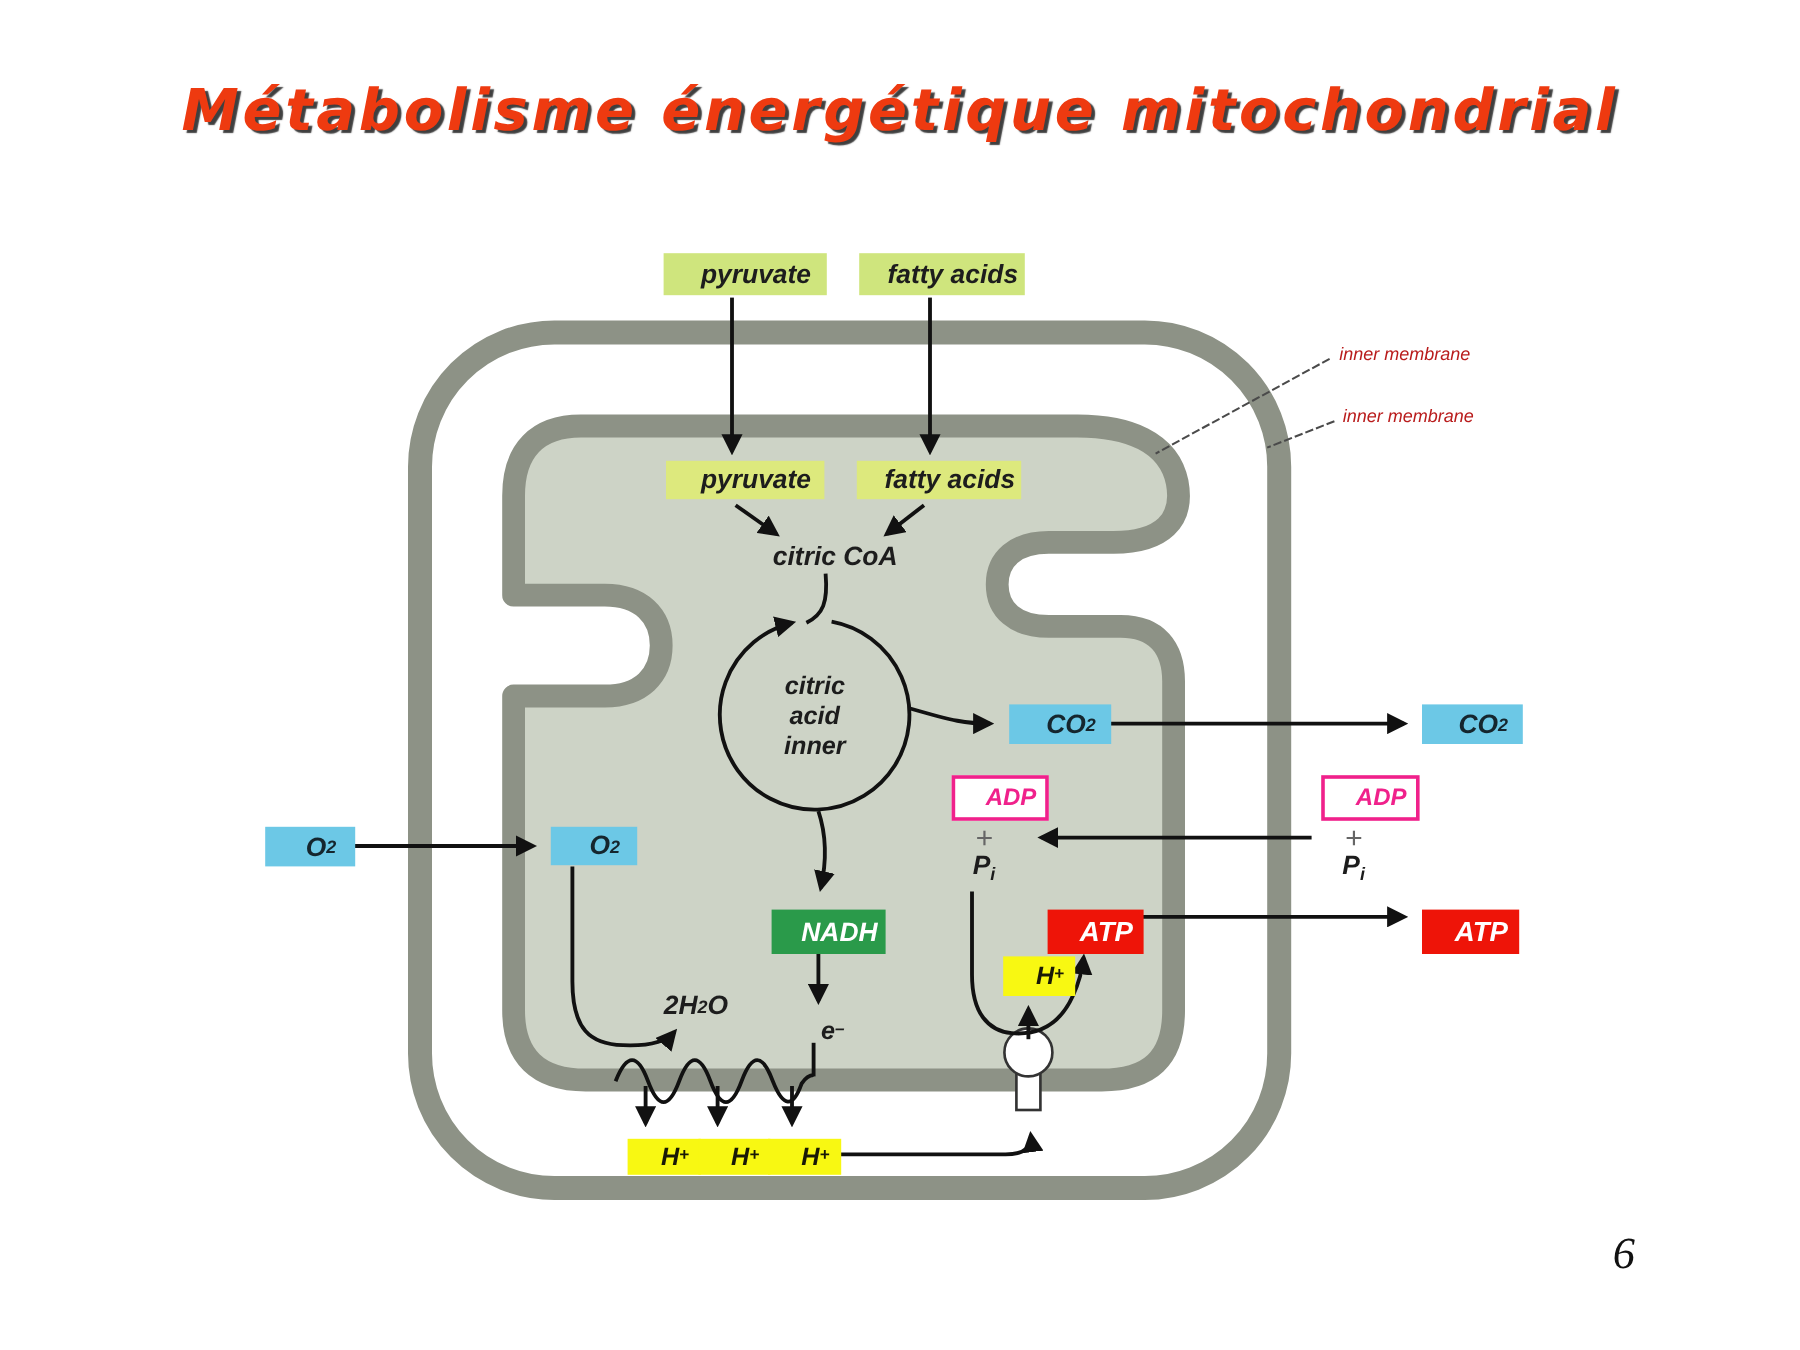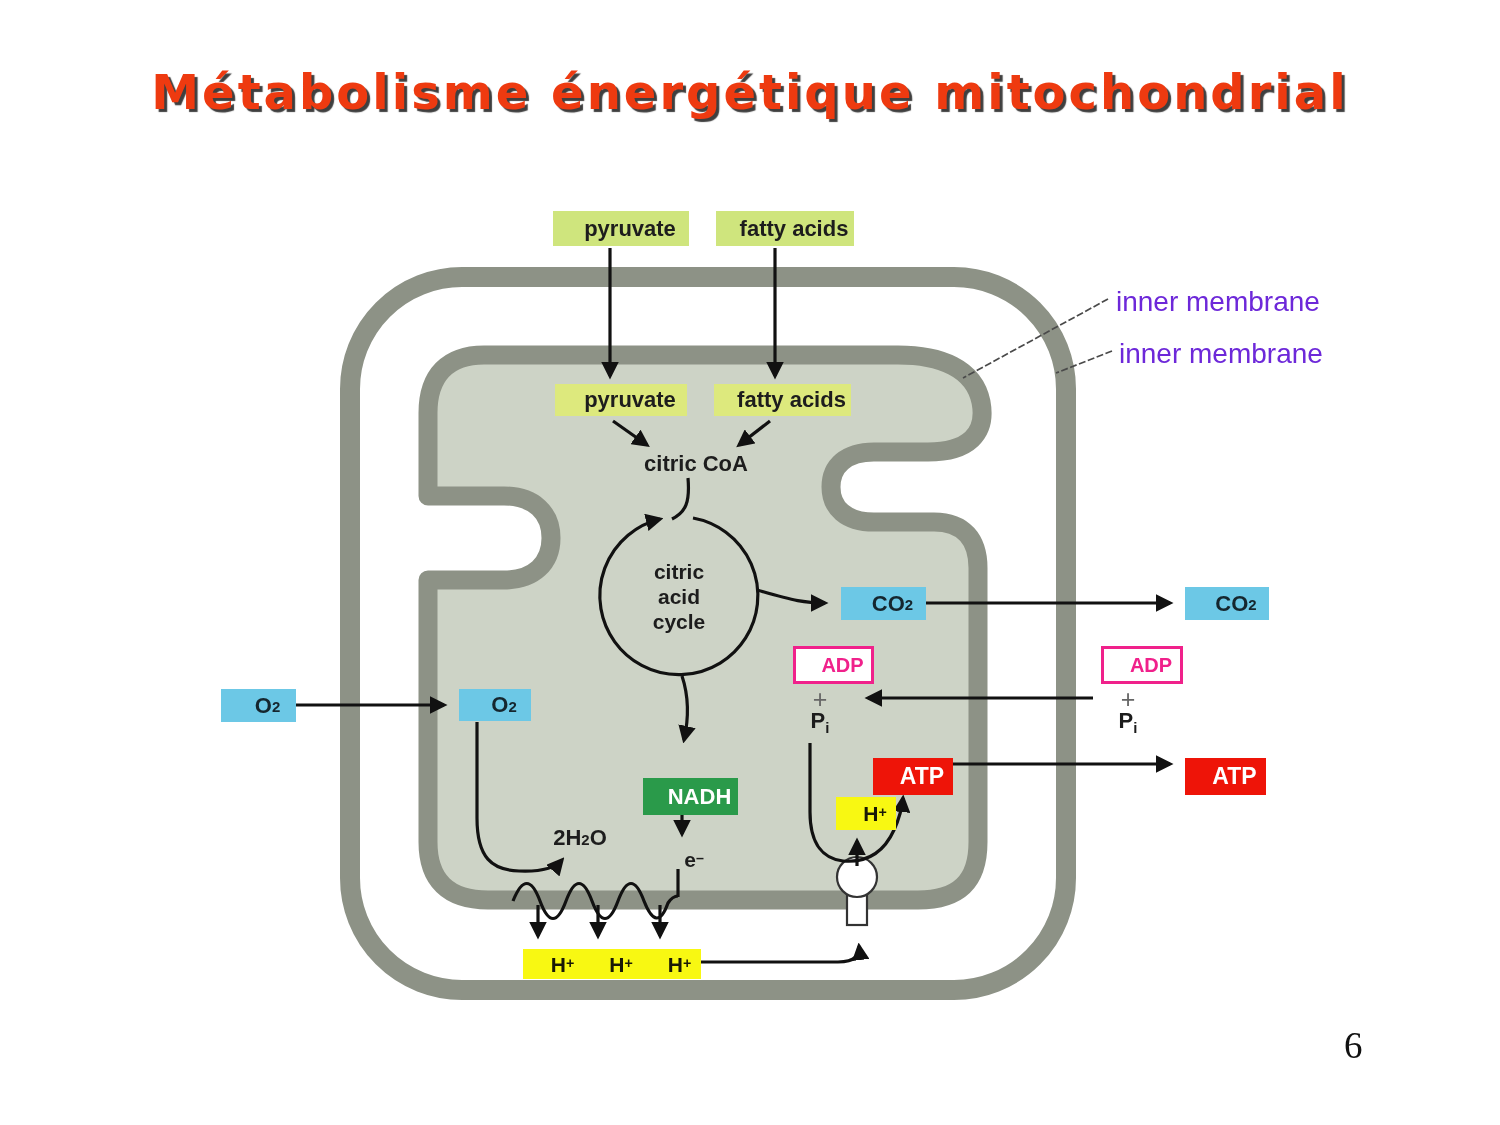--- a/index.html
+++ b/index.html
@@ -1,18 +1,18 @@
 <!DOCTYPE html>
 <html style="--title: #ee3a10; --membrane: #8d9286; --matrix: #cdd3c6; --substrate-box: #cfe57d; --substrate-box-inner: #dde97d; --gas-box: #6cc8e6; --adp-accent: #f0218b; --atp-red: #ee1408; --nadh-green: #2a9a4a; --proton-yellow: #f8f812;"><head>
 <meta charset="utf-8">
 <style>
   html,body { margin:0; padding:0; background:#ffffff; }
   .slide {
     position:relative; width:1500px; height:1125px; background:#fff;
-    font-family:"Liberation Sans", sans-serif; overflow:hidden;
+    font-family:"Liberation Sans", sans-serif; overflow:hidden;font-style:italic;
   }
   .title {
     position:absolute; left:0; top:64px; width:100%; text-align:center;
     font-family:"DejaVu Sans", sans-serif; font-weight:bold; font-size:48px;
     letter-spacing:3px; color:var(--title, #ee3a10);
     text-shadow:3px 3px 1px #3f3f3f;
     margin:0;
   }
   .page-num {
     position:absolute; left:1344px; top:1024px;
@@ -30,21 +30,21 @@
   .box-sub   { background:var(--substrate-box,#cfe57d); }
   .box-subin { background:var(--substrate-box-inner,#dde97d); }
   .box-gas   { background:var(--gas-box,#6cc8e6); color:#15262e; }
   .box-adp   { background:#fff; border:3px solid var(--adp-accent,#f0218b); color:var(--adp-accent,#f0218b); font-size:20px; }
   .box-atp   { background:var(--atp-red,#ee1408); color:#fff; font-size:23px;margin-top:12px; }
   .box-nadh  { background:var(--nadh-green,#2a9a4a); color:#fff; font-size:22px; }
   .box-h     { background:var(--proton-yellow,#f8f812); color:#191906; font-size:21px; }
   .txt { position:absolute; font-weight:700; color:#1c1c1c; white-space:nowrap; line-height:1; }
   .txt-plus { color:#666; font-weight:400; font-size:25px; }
   .cycle-text { text-align:center; font-size:21px; line-height:25px; font-weight:700; color:#1c1c1c; }
-  .mem-lbl { font-size:28px; font-weight:400; color:#6d28d9; }
+  .mem-lbl { font-size:15px; font-weight:400; color:#b91c1c; }
 </style>
 </head>
 <body>
 
 <div class="slide">
 
   <h1 class="title">Métabolisme énergétique mitochondrial</h1>
 
   <div class="diagram">
     <svg class="layer" width="1500" height="1125" viewBox="0 0 1500 1125">
@@ -122,21 +122,21 @@
       <span>fatty acids</span>
     </div>
 
     <div class="lbl" style="left:598px;top:450px;width:160px;height:28px">
       <span>citric CoA</span>
     </div>
 
     <div class="txt cycle-text" style="left:619px;top:559px;width:120px">
       <div>citric</div>
       <div>acid</div>
-      <div>cycle</div>
+      <div>inner</div>
     </div>
 
     <div class="lbl box-gas" style="left:841px;top:587px;width:67px;height:33px">
       <span>CO</span>
         <sub>2</sub>
     </div>
     <div class="lbl box-gas" style="left:1185px;top:587px;width:66px;height:33px">
       <span>CO</span>
         <sub>2</sub>
     </div>
@@ -170,21 +170,21 @@
 
     <div class="lbl box-gas" style="left:221px;top:689px;width:57px;height:33px">
       <span>O</span>
         <sub>2</sub>
     </div>
     <div class="lbl box-gas" style="left:459px;top:689px;width:54px;height:32px">
       <span>O</span>
         <sub>2</sub>
     </div>
 
-    <div class="lbl box-nadh" style="left:643px;top:778px;width:77px;height:37px">
+    <div class="lbl box-nadh" style="left:643px;top:758px;width:77px;height:37px">
       <span>NADH</span>
     </div>
 
     <div class="lbl" style="left:512px;top:825px;width:100px;height:26px;font-size:22px">
       <span>2H</span>
         <sub>2</sub>
         <span>O</span>
     </div>
 
     <div class="lbl" style="left:636px;top:847px;width:80px;height:24px;font-size:21px">

